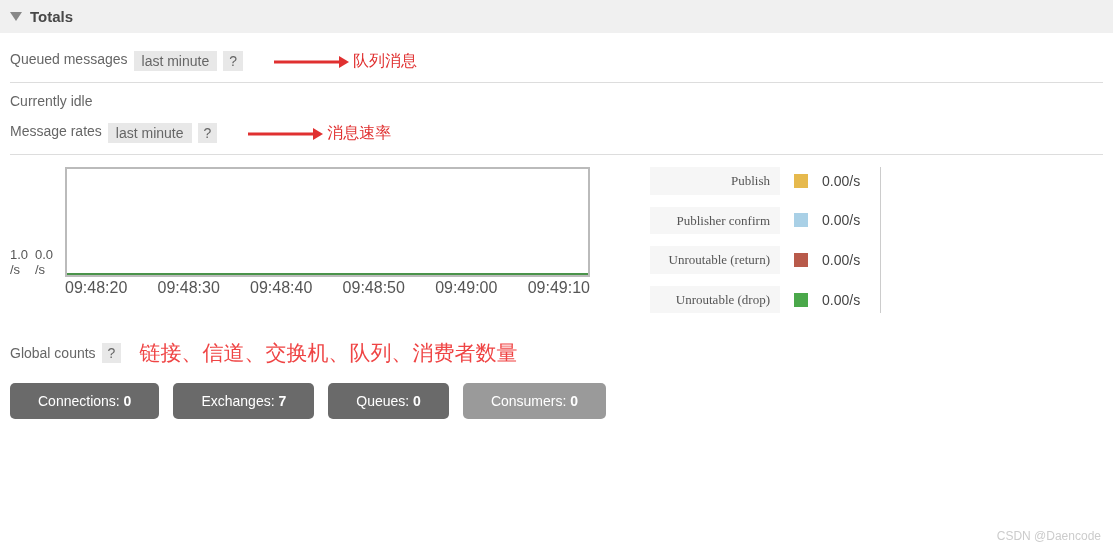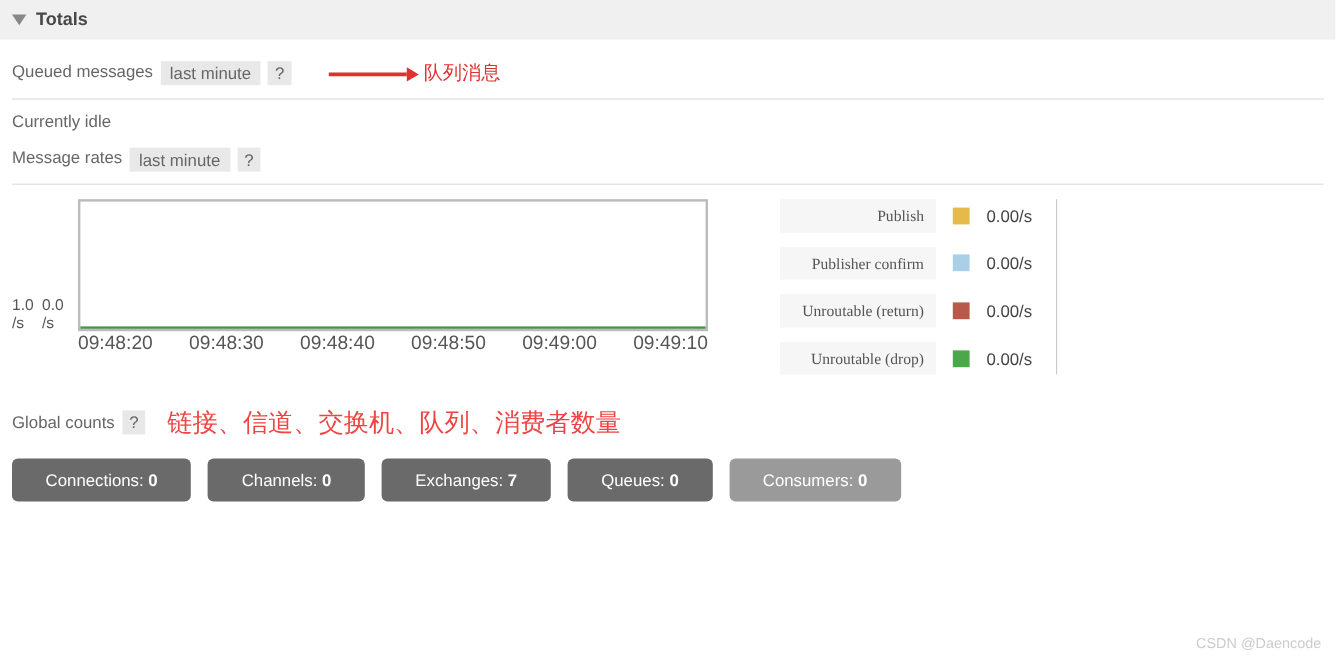--- a/index.html
+++ b/index.html
@@ -69,20 +69,27 @@
       <span class="annotation-text">队列消息</span>
     </div>
   </div>
 
   <div class="idle-text">Currently idle</div>
 
   <div class="section-row">
     <span class="label-text">Message rates</span>
     <span class="grey-badge">last minute</span>
     <span class="help-badge">?</span>
+    <div class="arrow-annotation">
+      <svg class="arrow-svg" viewBox="0 0 80 20">
+        <line x1="5" y1="10" x2="70" y2="10" stroke="#e03030" stroke-width="3"></line>
+        <polygon points="70,4 80,10 70,16" fill="#e03030"></polygon>
+      </svg>
+      <span class="annotation-text">消息速率</span>
+    </div>
   </div>
 
   <div class="chart-legend-row">
     <div class="chart-area">
       <div class="y-axis">
         <span>1.0 /s</span>
         <span>0.0 /s</span>
       </div>
       <div class="chart-box">
         <div class="chart-bottom-line"></div>
@@ -126,24 +133,20 @@
     <span class="help-badge">?</span>
     <span class="global-annotation">链接、信道、交换机、队列、消费者数量</span>
   </div>
 
   <div class="counts-row">
     <div class="count-pill">
       <span>Connections:</span>
       <b>0</b>
     </div>
     <div class="count-pill">
-      <span>Channels:</span>
-      <b>0</b>
-    </div>
-    <div class="count-pill">
       <span>Exchanges:</span>
       <b>7</b>
     </div>
     <div class="count-pill">
       <span>Queues:</span>
       <b>0</b>
     </div>
     <div class="count-pill light">
       <span>Consumers:</span>
       <b>0</b>

